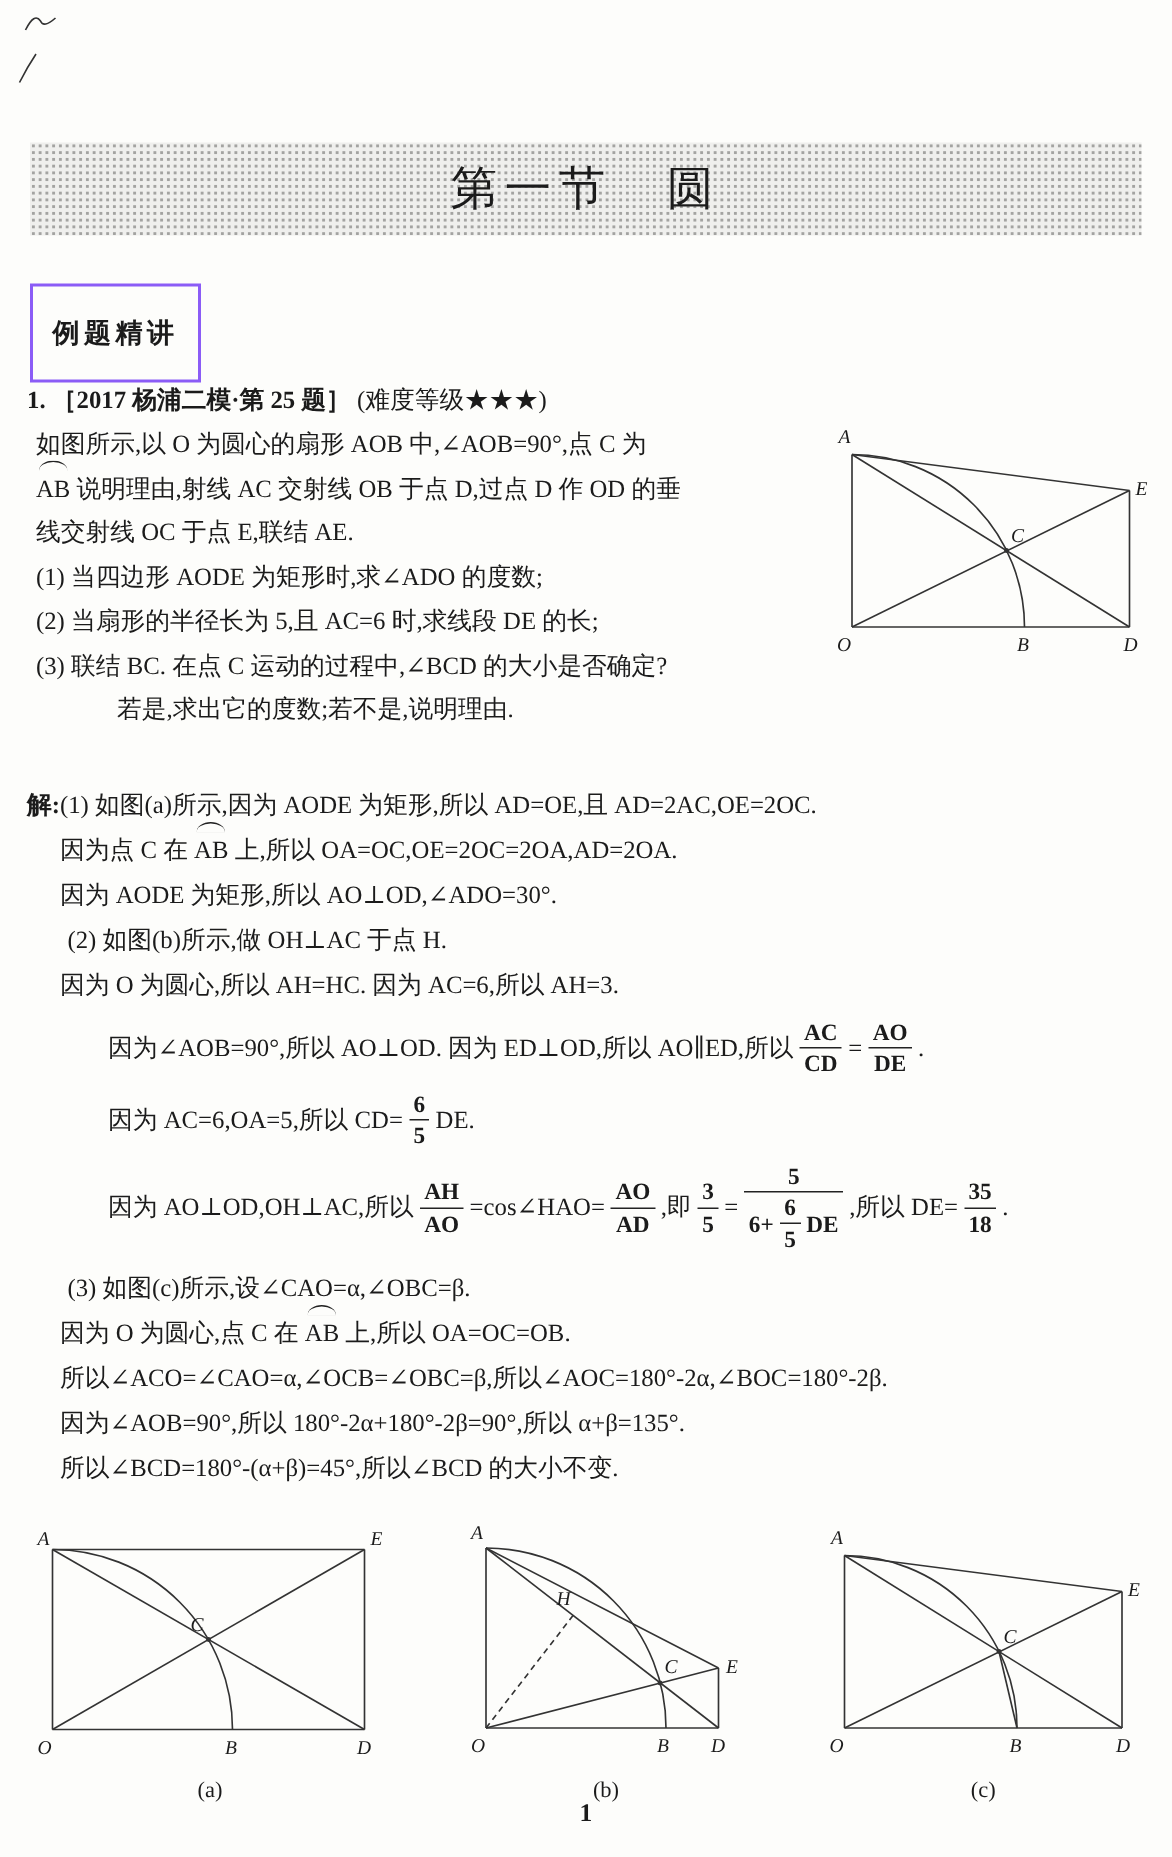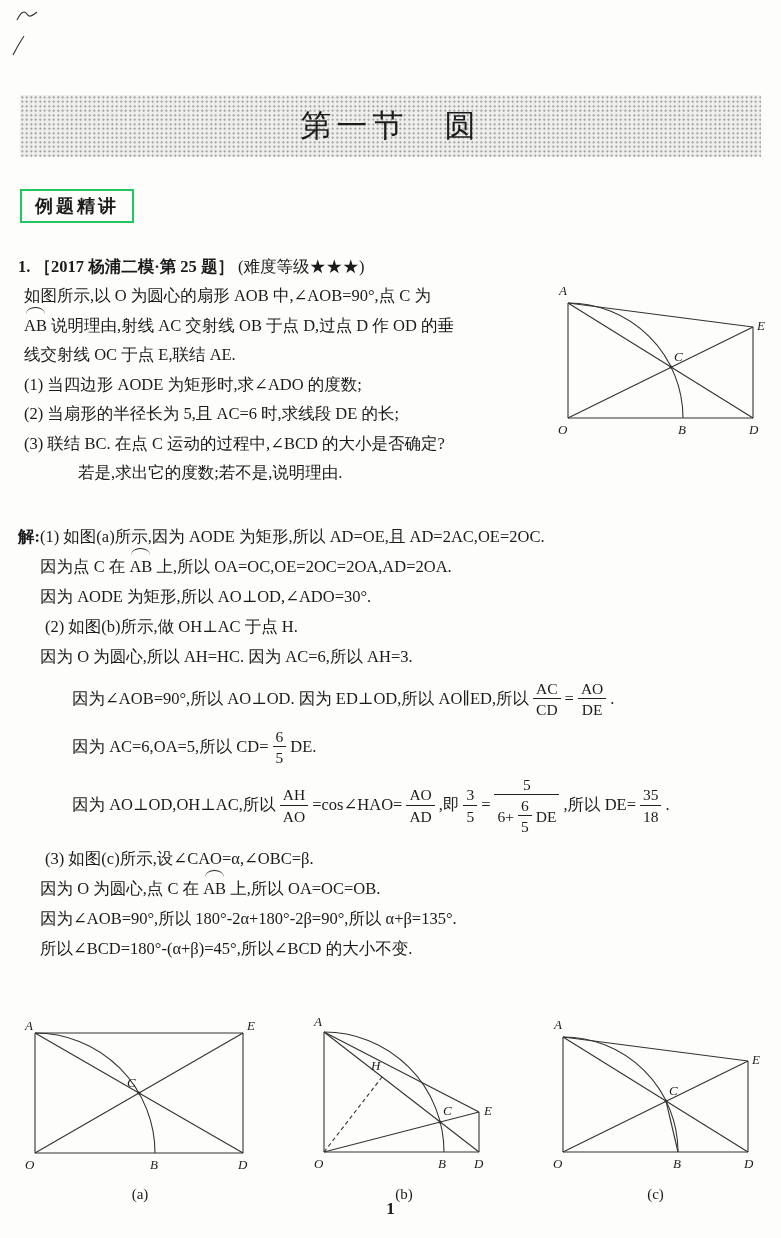--- a/index.html
+++ b/index.html
@@ -15,21 +15,21 @@
     position:absolute;left:20px;top:95px;width:741px;height:62px;
     display:flex;align-items:center;justify-content:center;
     background-color:#efefed;
     background-image:radial-gradient(#a3a3a1 0.9px, rgba(0,0,0,0) 1.15px);
     background-size:4.5px 4.5px;
   }
   .band-title{font-size:31px;font-weight:normal;letter-spacing:5px;}
 
   .badge{
     position:absolute;left:20px;top:189px;
-    border:2px solid #22c55e;padding:3px 13px;
+    border:2px solid #8b5cf6;padding:19px 13px;
     font-size:18px;font-weight:bold;letter-spacing:3px;
   }
 
   .problem{position:absolute;left:18px;top:252px;width:748px;font-size:16.5px;}
   .p-head{line-height:29px;}
   .bold{font-weight:bold;}
   .p-text{width:528px;}
   .pline{line-height:29.5px;}
   .pline.cont{margin-left:54px;}
   .p-text{margin-left:6px;}
@@ -38,20 +38,21 @@
   .solution{position:absolute;left:18px;top:522px;width:748px;font-size:16.5px;}
   .sol-line{line-height:30px;margin-left:22px;}
   .sol-line.head{margin-left:0;}
   .sol-line.item{margin-left:27px;}
   .sol-line.math{display:flex;align-items:center;flex-wrap:wrap;margin:7px 0 7px 54px;line-height:1.6;}
 
   .frac{
     display:inline-flex;flex-direction:column;align-items:stretch;
     text-align:center;margin:0 4px;line-height:1.25;font-size:15.5px;
     vertical-align:middle;
+    font-weight:bold;
   }
   .frac .num{border-bottom:1.3px solid #222;padding:0 3px;}
   .frac .den{padding:1px 3px 0;display:flex;align-items:center;justify-content:center;}
 
   .overarc{position:relative;display:inline-block;}
   .overarc::before{
     content:"";position:absolute;left:8%;right:8%;top:-4px;height:6px;
     border-top:1.3px solid #222;
     border-radius:50% 50% 0 0 / 100% 100% 0 0;
   }
@@ -196,20 +197,21 @@
         <span class="num">35</span>
         <span class="den">18</span>
       </span>
     <span>.</span>
   </div>
 
   <div class="sol-line item">(3) 如图(c)所示,设∠CAO=α,∠OBC=β.</div>
   <div class="sol-line">
     <span>因为 O 为圆心,点 C 在 </span><span class="overarc">AB</span><span> 上,所以 OA=OC=OB.</span>
   </div>
+  <div class="sol-line">所以∠ACO=∠CAO=α,∠OCB=∠OBC=β,所以∠AOC=180°-2α,∠BOC=180°-2β.</div>
   <div class="sol-line">因为∠AOB=90°,所以 180°-2α+180°-2β=90°,所以 α+β=135°.</div>
   <div class="sol-line">所以∠BCD=180°-(α+β)=45°,所以∠BCD 的大小不变.</div>
 </div>
 
 <div class="figrow">
 
   <div class="figcol">
     <svg width="240" height="162" viewBox="0 0 240 162">
       <path d="M15 15 A120 120 0 0 1 135 135"></path>
       <line x1="15" y1="135" x2="15" y2="15"></line>

